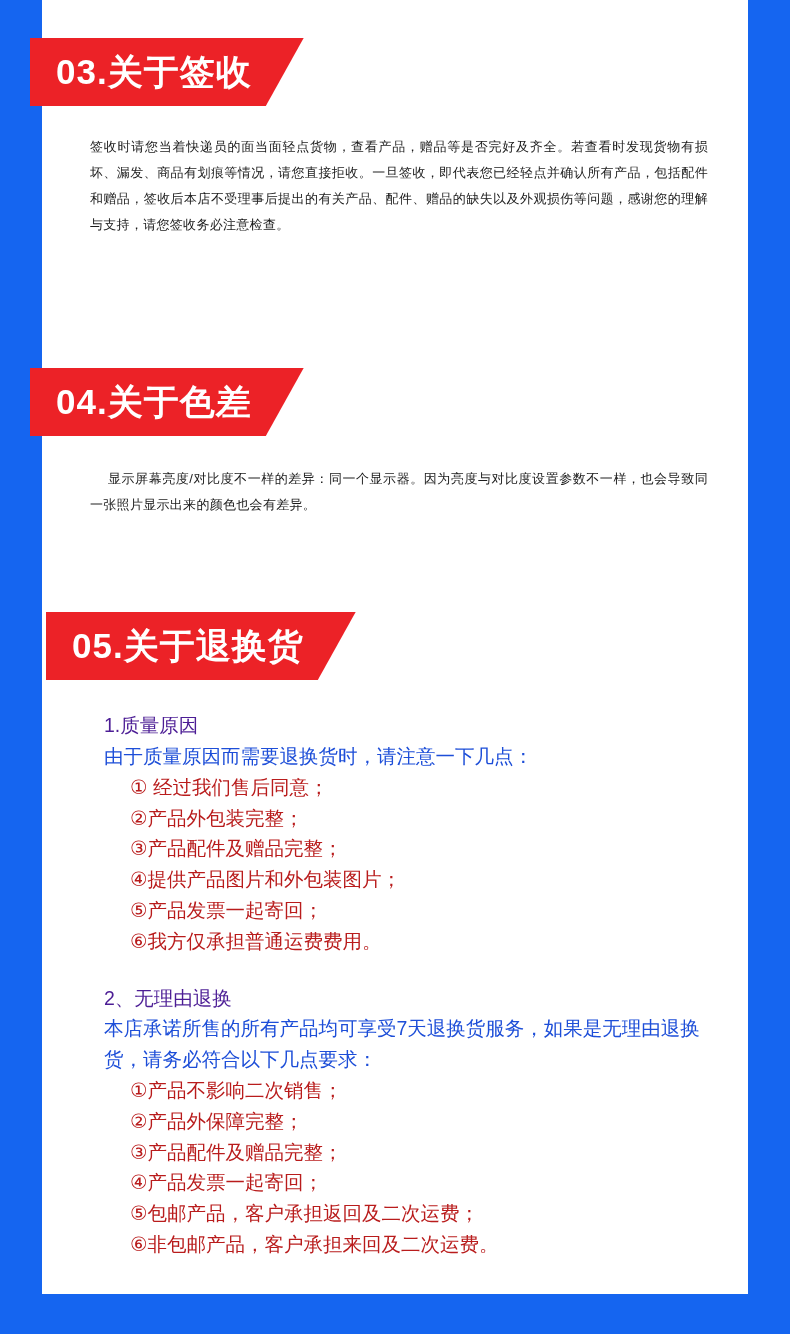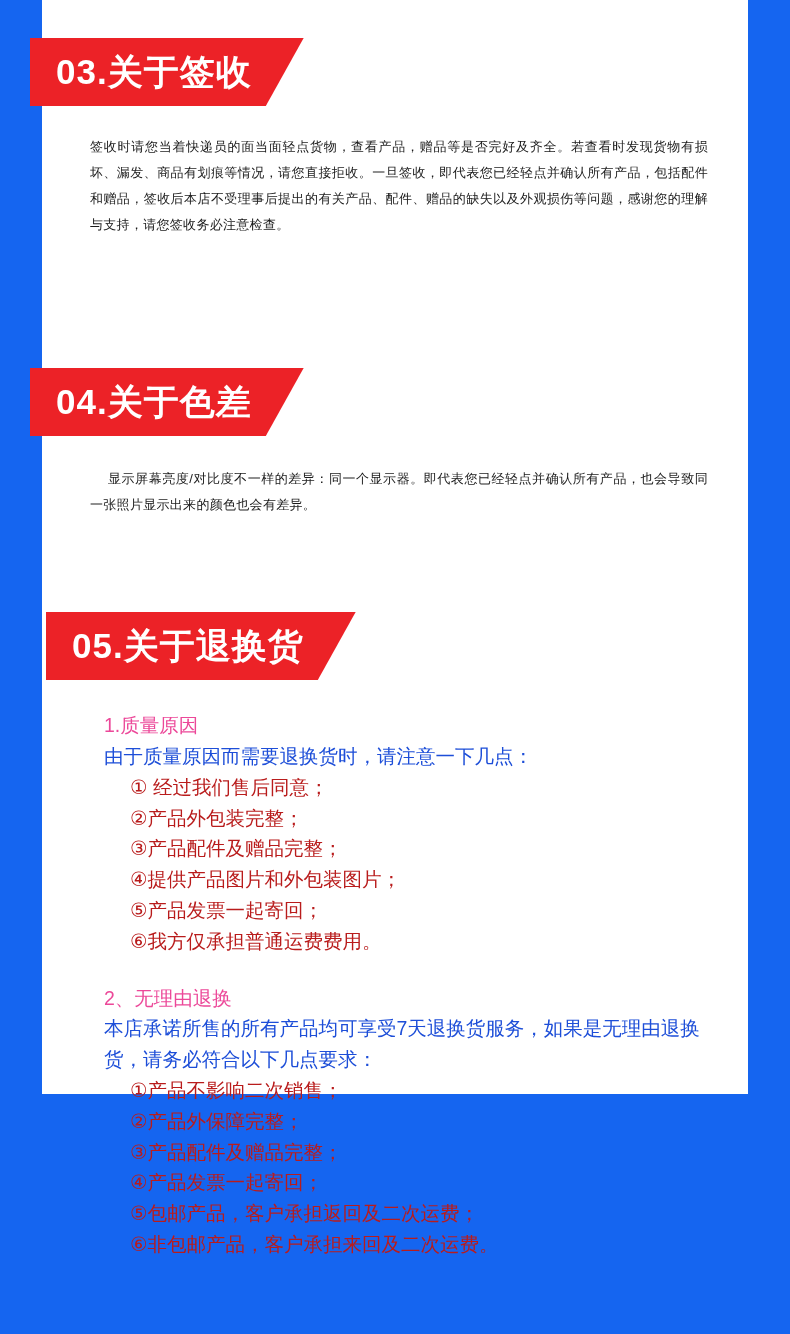--- a/index.html
+++ b/index.html
@@ -18,21 +18,21 @@
     width: 790px;
     height: 1334px;
     background: #1565f0;
     box-sizing: border-box;
   }
   .sheet {
     position: absolute;
     left: 42px;
     top: 0;
     width: 706px;
-    height: 1094px;
+    height: 1294px;
     background: #ffffff;
     box-sizing: border-box;
   }
   .section {
     position: relative;
   }
   .banner-wrap {
     position: relative;
     margin-left: -12px;
   }
@@ -68,21 +68,21 @@
   }
   .sec5 { position: absolute; left: 16px; top: 612px; width: 706px; }
   .sec5 .lists {
     margin: 30px 30px 0 46px;
     color: #1b1b1b;
     font-size: 19.5px;
     line-height: 1.58;
   }
   .block-title {
     font-size: 19.5px;
-    color: #ec4899;
+    color: #4c1d95;
   }
   .block-lead {
     font-size: 19.5px;
     color: #1d4ed8;
   }
   .items {
     margin: 0;
     padding: 0;
     list-style: none;
   }
@@ -105,21 +105,21 @@
       <div class="banner-wrap">
         <div class="banner">03.关于签收</div>
       </div>
       <div class="body-text">签收时请您当着快递员的面当面轻点货物，查看产品，赠品等是否完好及齐全。若查看时发现货物有损坏、漏发、商品有划痕等情况，请您直接拒收。一旦签收，即代表您已经轻点并确认所有产品，包括配件和赠品，签收后本店不受理事后提出的有关产品、配件、赠品的缺失以及外观损伤等问题，感谢您的理解与支持，请您签收务必注意检查。</div>
     </div>
 
     <div class="section sec4">
       <div class="banner-wrap">
         <div class="banner">04.关于色差</div>
       </div>
-      <div class="body-text">显示屏幕亮度/对比度不一样的差异：同一个显示器。即代表您已经轻点并确认所有产品，也会导致同一张照片显示出来的颜色也会有差异。</div>
+      <div class="body-text">显示屏幕亮度/对比度不一样的差异：同一个显示器。因为亮度与对比度设置参数不一样，也会导致同一张照片显示出来的颜色也会有差异。</div>
     </div>
 
     <div class="section sec5">
       <div class="banner-wrap">
         <div class="banner">05.关于退换货</div>
       </div>
 
       <div class="lists">
 
         <div class="block-title">1.质量原因</div>

